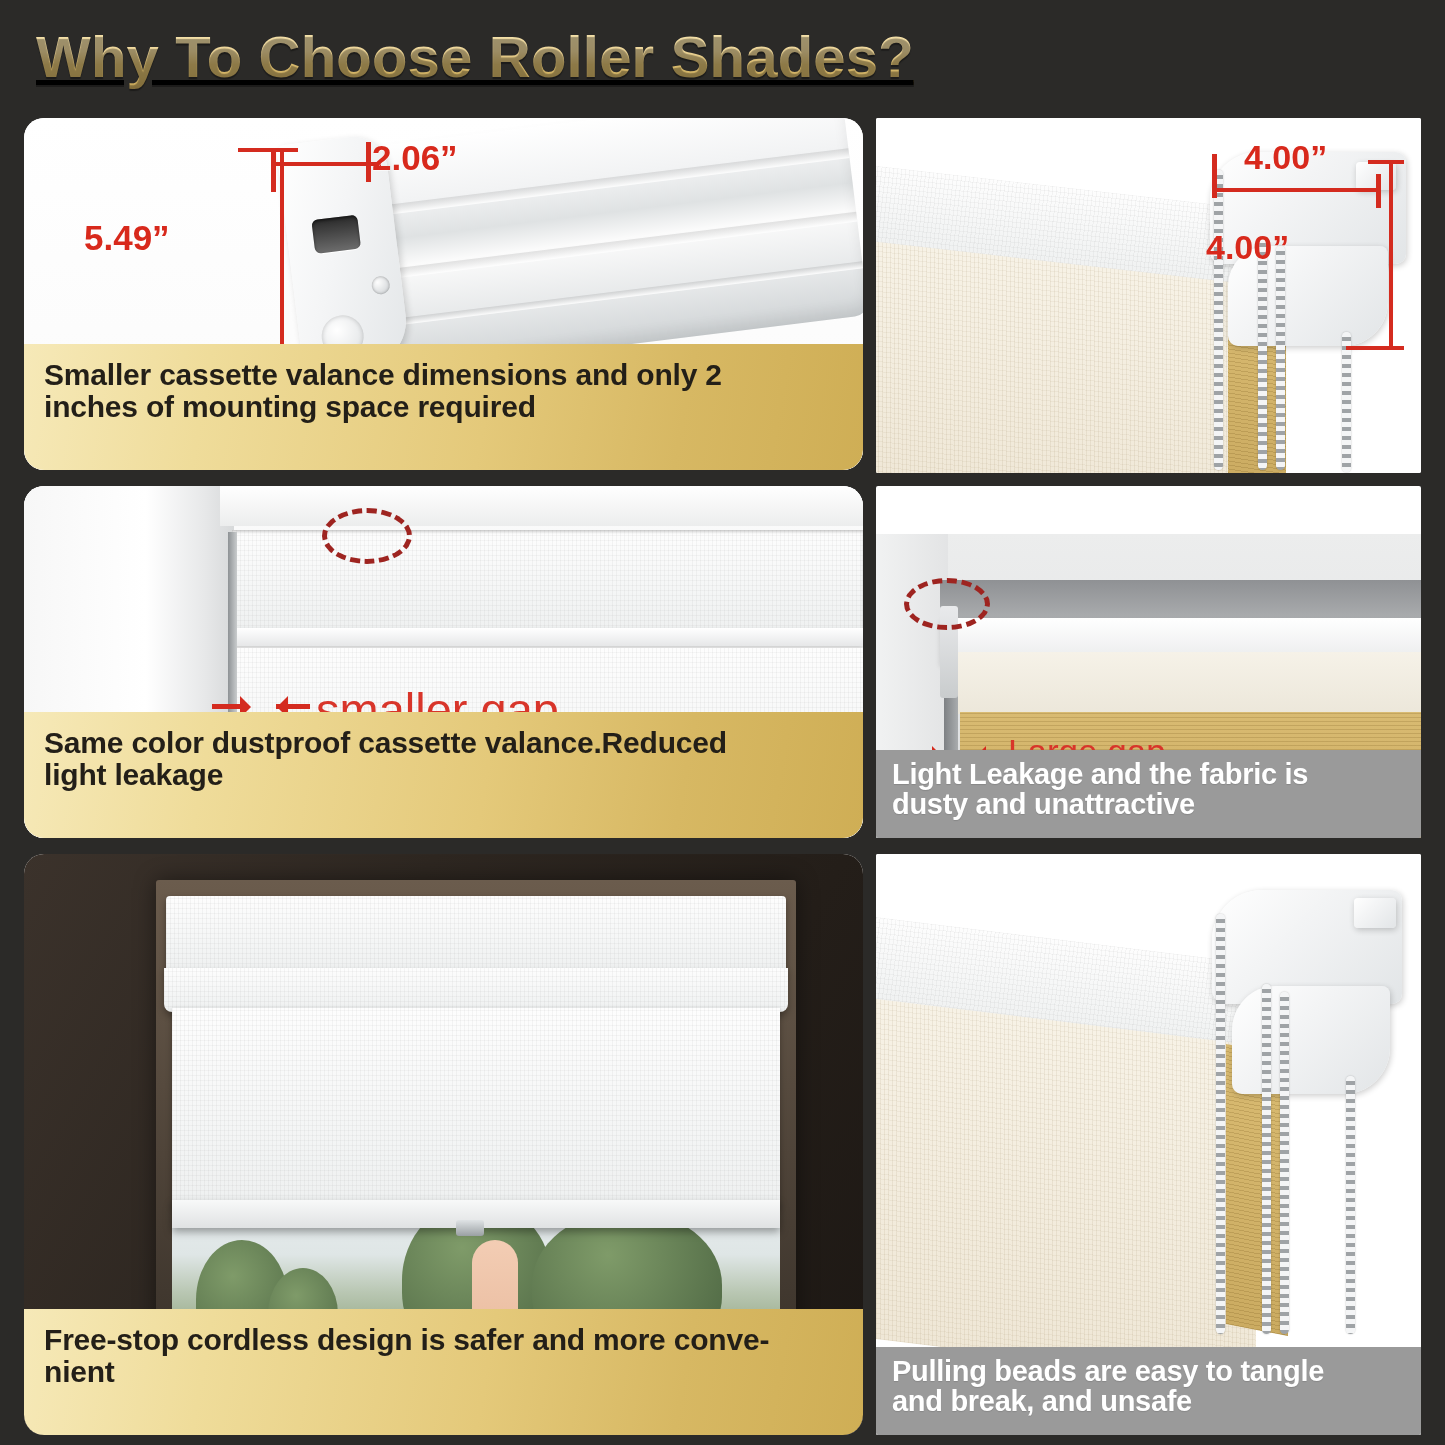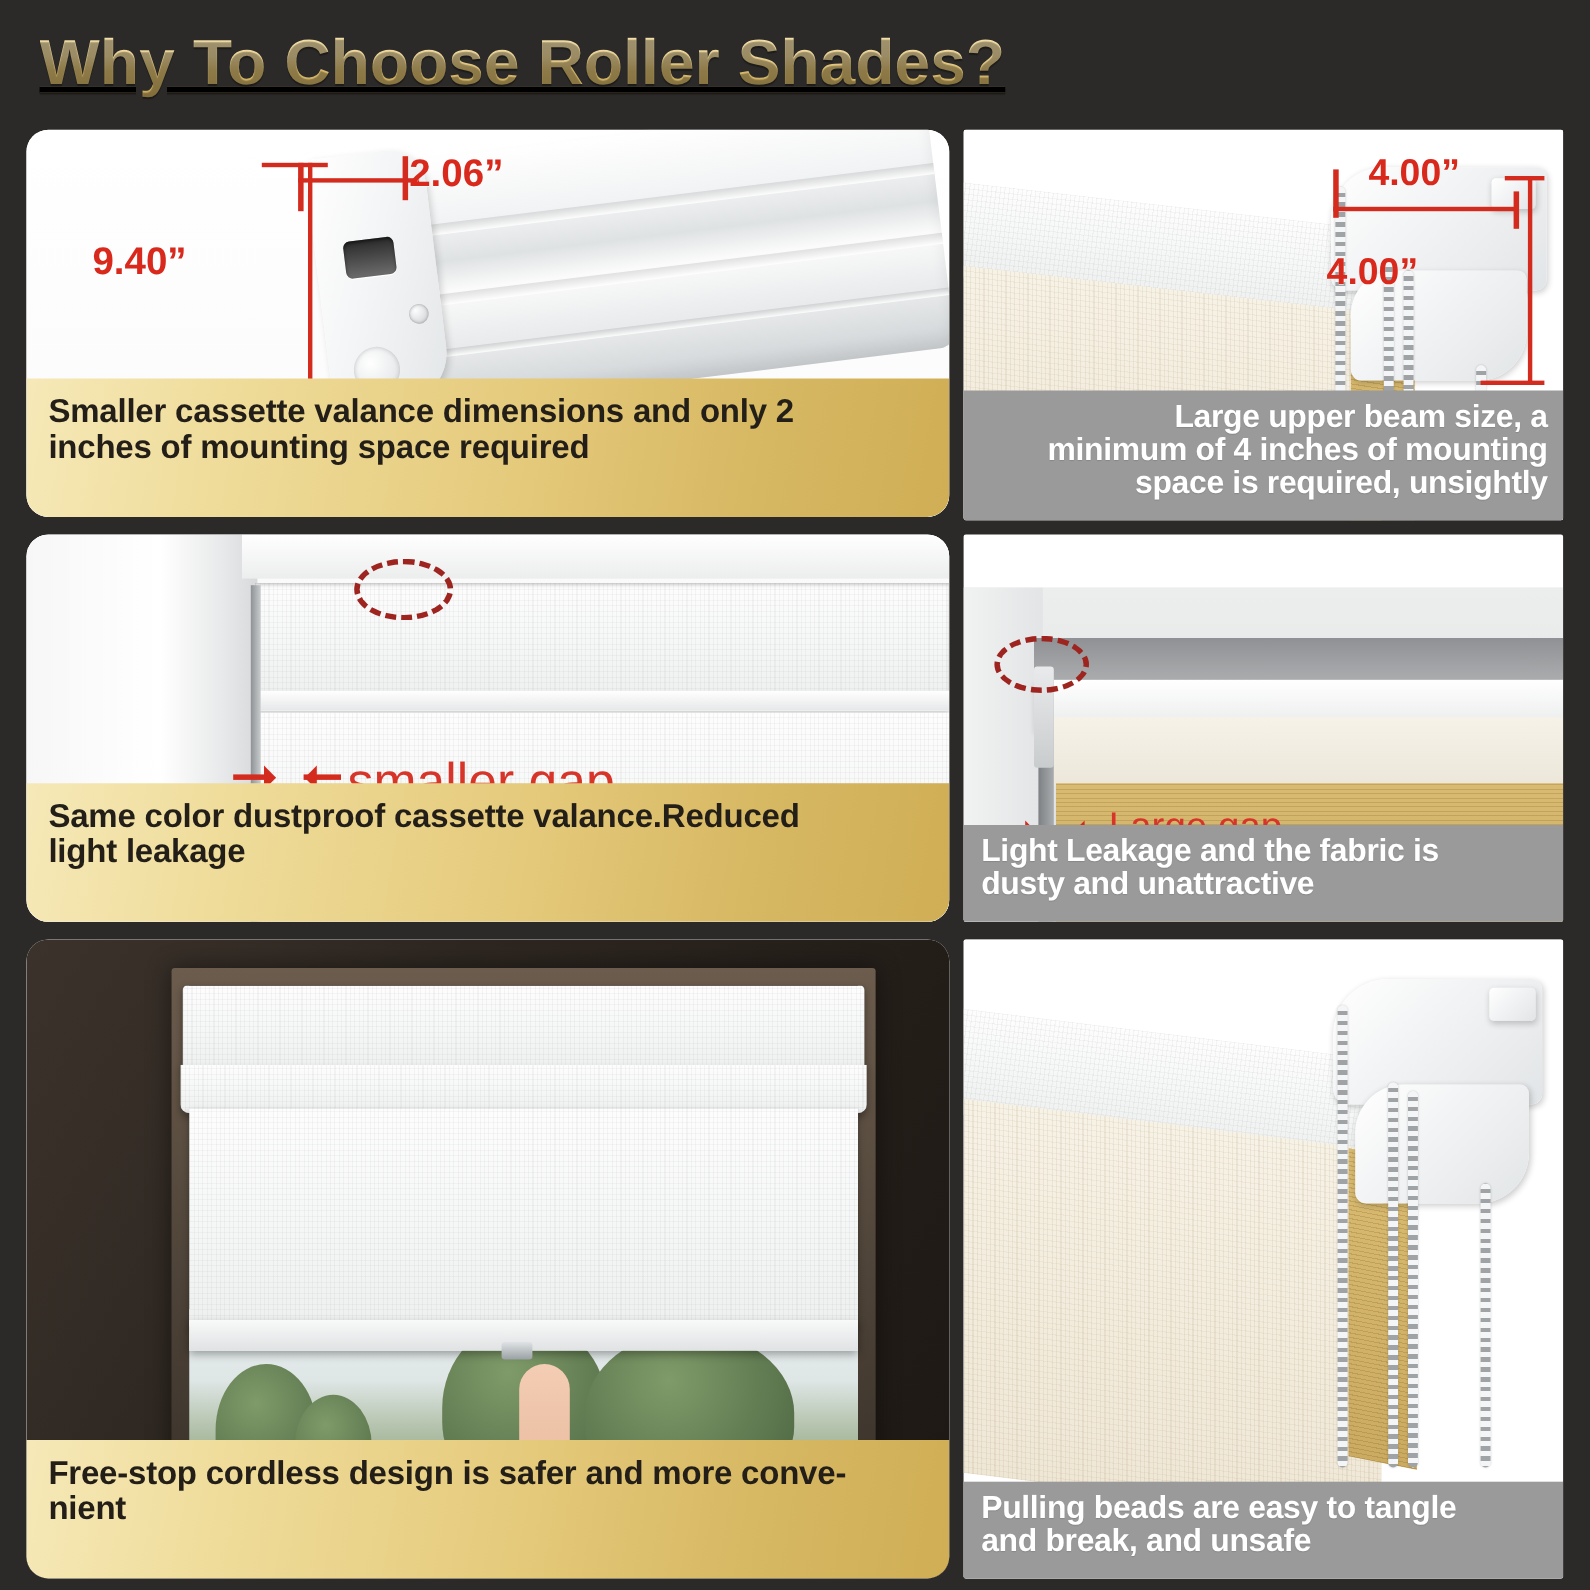--- a/index.html
+++ b/index.html
@@ -181,21 +181,21 @@
       </div>
 
       <div class="dimline" style="left:247px;top:30px;width:5px;height:44px;"></div>
       <div class="dimline" style="left:247px;top:44px;width:110px;height:4px;"></div>
       <div class="dimline" style="left:342px;top:24px;width:5px;height:40px;"></div>
       <div class="dimtext" style="left:348px;top:20px;font-size:35px;">2.06”</div>
 
       <div class="dimline" style="left:256px;top:30px;width:4px;height:300px;"></div>
       <div class="dimline" style="left:214px;top:30px;width:60px;height:4px;"></div>
       <div class="dimline" style="left:238px;top:326px;width:36px;height:4px;"></div>
-      <div class="dimtext" style="left:60px;top:100px;font-size:35px;">9.40”</div>
+      <div class="dimtext" style="left:60px;top:100px;font-size:35px;">5.49”</div>
     </div>
     <div class="cap gold">
       <div class="t">Smaller cassette valance dimensions and only 2</div>
       <div class="t">inches of mounting space required</div>
     </div>
   </div>
 
   <div class="panel right row1">
     <div class="media" style="background:#fff;">
       <div class="roller-tube fabric-white" style="left:-50px;top:42px;width:430px;height:86px;"></div>
@@ -213,25 +213,20 @@
 
       <div class="dimline" style="left:336px;top:36px;width:5px;height:44px;"></div>
       <div class="dimline" style="left:336px;top:70px;width:168px;height:4px;"></div>
       <div class="dimline" style="left:500px;top:56px;width:5px;height:34px;"></div>
       <div class="dimtext" style="left:368px;top:20px;font-size:34px;">4.00”</div>
 
       <div class="dimline" style="left:513px;top:42px;width:4px;height:190px;"></div>
       <div class="dimline" style="left:492px;top:42px;width:36px;height:4px;"></div>
       <div class="dimline" style="left:470px;top:228px;width:58px;height:4px;"></div>
       <div class="dimtext" style="left:330px;top:110px;font-size:34px;">4.00”</div>
-    </div>
-    <div class="cap gray">
-      <div class="t">Large upper beam size, a</div>
-      <div class="t">minimum of 4 inches of mounting</div>
-      <div class="t">space is required, unsightly</div>
     </div>
   </div>
 
   <div class="panel left row2">
     <div class="media" style="background:linear-gradient(180deg,#fbfbfb,#f0f1f1);">
       <div style="position:absolute;left:0;top:0;width:210px;height:100%;
                   background:linear-gradient(90deg,#f7f7f7 0%,#ffffff 58%,#e7e8e9 86%,#d7d9da 100%);"></div>
       <div style="position:absolute;left:196px;top:0;right:0;height:40px;
                   background:linear-gradient(180deg,#ffffff,#eceded);"></div>
       <div class="fabric-white" style="position:absolute;left:208px;top:44px;right:0;height:106px;

